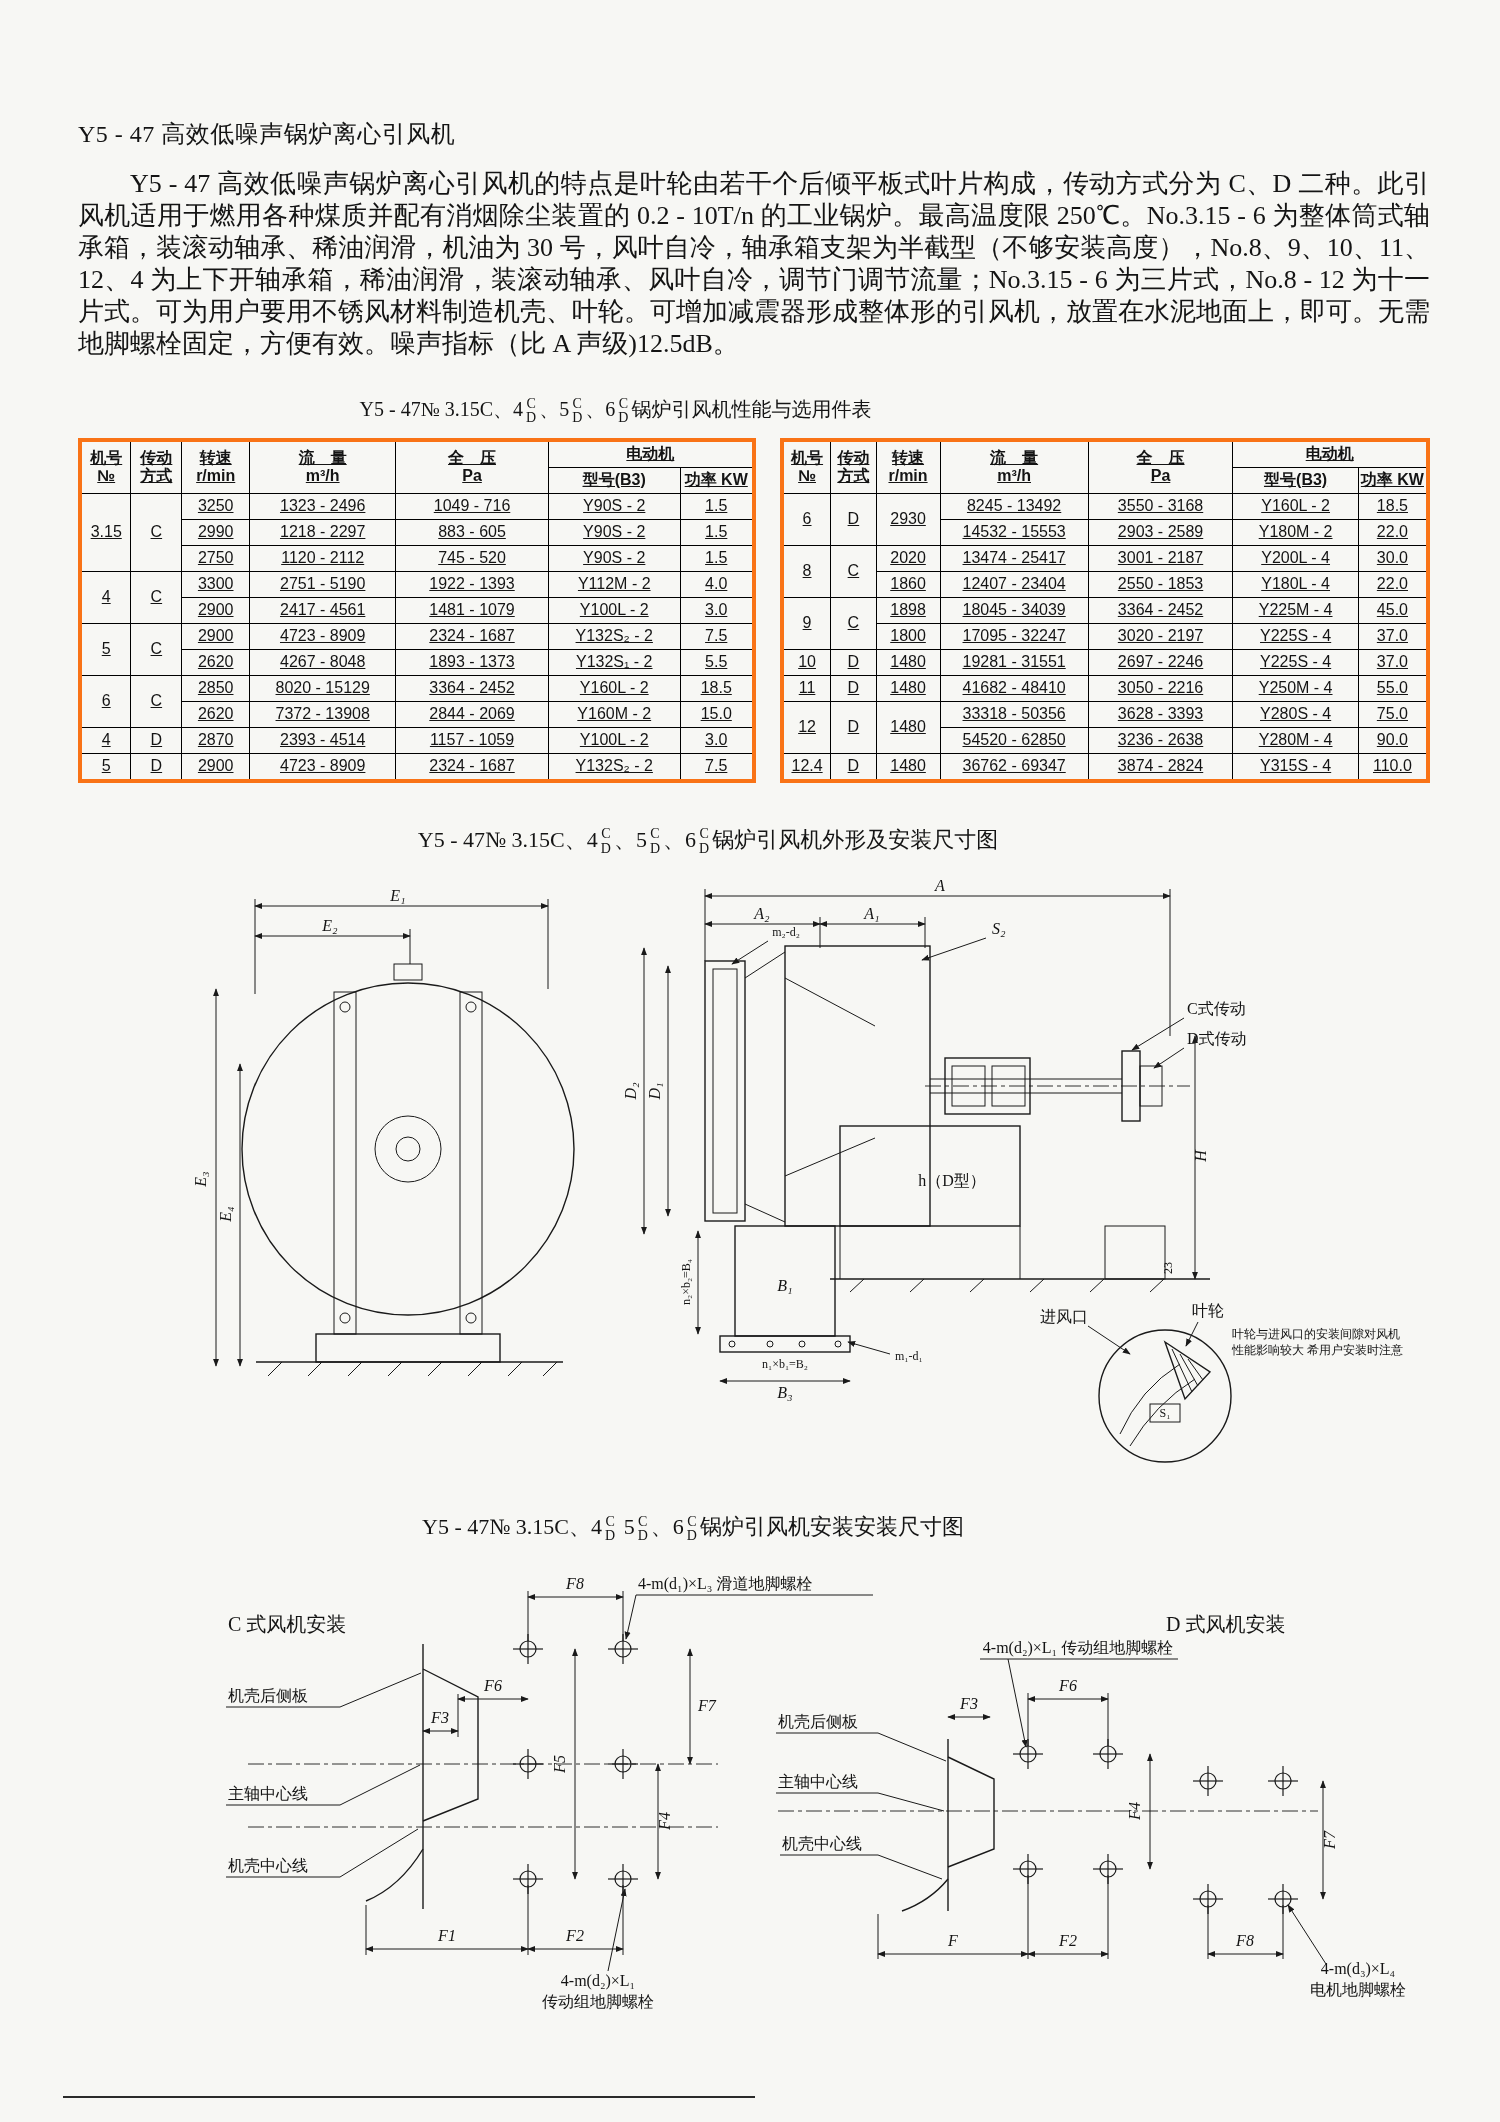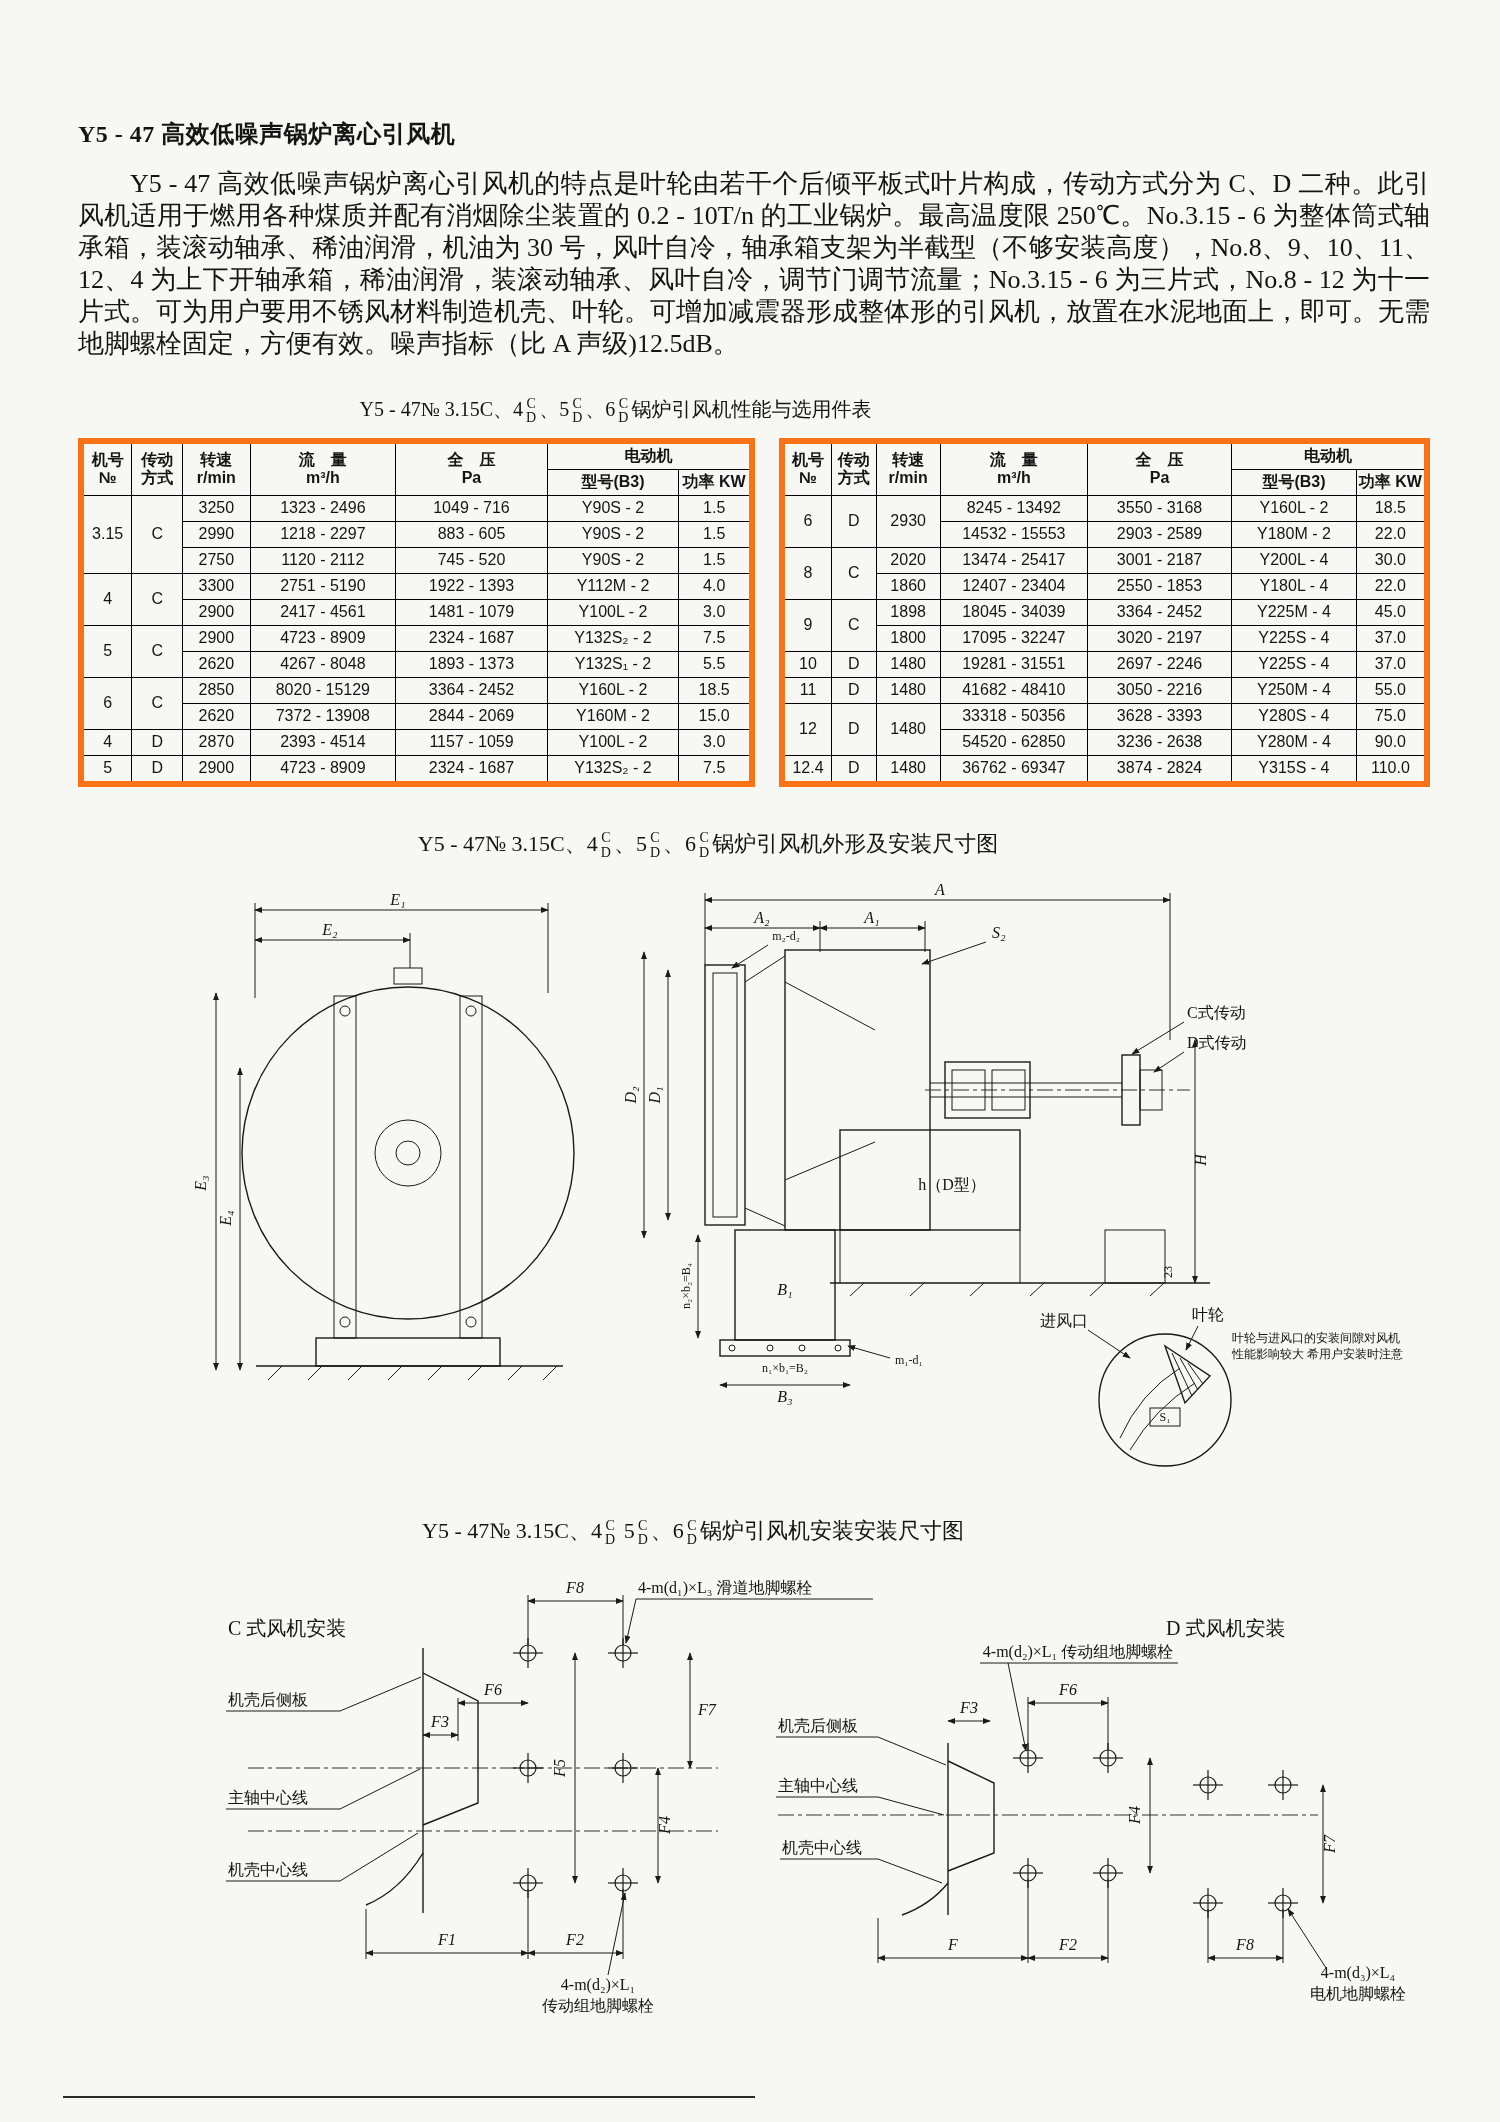--- a/index.html
+++ b/index.html
@@ -6,40 +6,40 @@
   body{
     width:1500px;height:2122px;
     background:#f7f7f4;
     font-family:"Liberation Serif", serif;
     color:#141414;
     position:relative;
     overflow:hidden;
   }
   .page{padding:118px 70px 0 78px;}
   .doc-title{
-    font-size:24px;font-weight:700;margin:0 0 18px 0;letter-spacing:.5px;
+    font-size:24px;font-weight:400;margin:0 0 18px 0;letter-spacing:.5px;
   }
   .para{
     font-size:26px;line-height:32px;text-align:justify;text-indent:2em;margin:4px 0 36px 0;
   }
   .sec-title{
     text-align:center;font-weight:400;
   }
   .perf-title{width:1075px;font-size:20px;margin:0 0 12px 0;}
   .outline-title{width:1260px;font-size:22px;margin:42px 0 10px 0;}
   .install-title{width:1230px;font-size:22px;margin:6px 0 6px 0;}
   .cd-stack{
     display:inline-flex;flex-direction:column;vertical-align:middle;
     font-size:14px;line-height:1.02;margin:0 3px;text-align:center;
   }
   .tables{display:flex;gap:24px;margin:0 0 26px 0;}
   table.perf{
-    border-collapse:collapse;border:6px solid #f97316;
+    border-collapse:collapse;border:4px solid #f97316;
     font-family:"Liberation Sans", sans-serif;
-    font-size:16px;table-layout:fixed;
+    font-size:16px;table-layout:fixed;text-decoration:underline;
   }
   table.perf th, table.perf td{
     border:1px solid #000;text-align:center;vertical-align:middle;
     padding:1px 2px;height:23px;overflow:hidden;white-space:nowrap;
   }
   table.perf th{font-weight:600;font-size:16px;line-height:1.15;}
   table.perf td{font-weight:500;}
   svg{display:block;}
   svg text{fill:#141414;stroke:none;font-family:"Liberation Serif", serif;}
   .ln{stroke:#1a1a1a;stroke-width:1.4;fill:none;}

